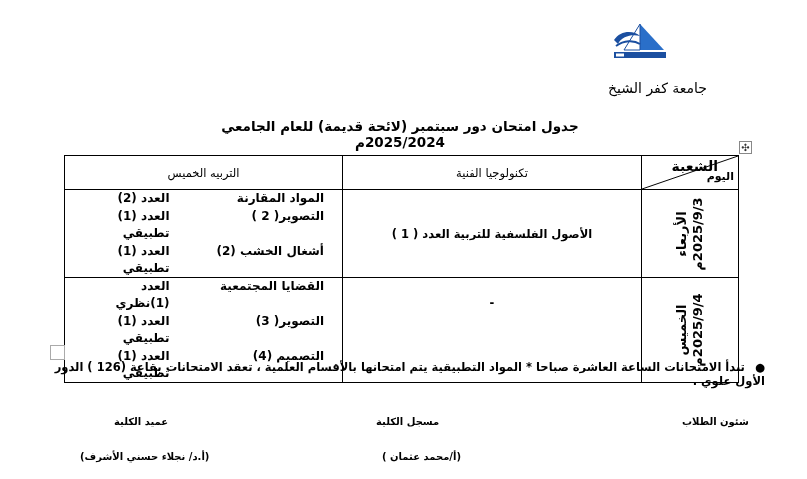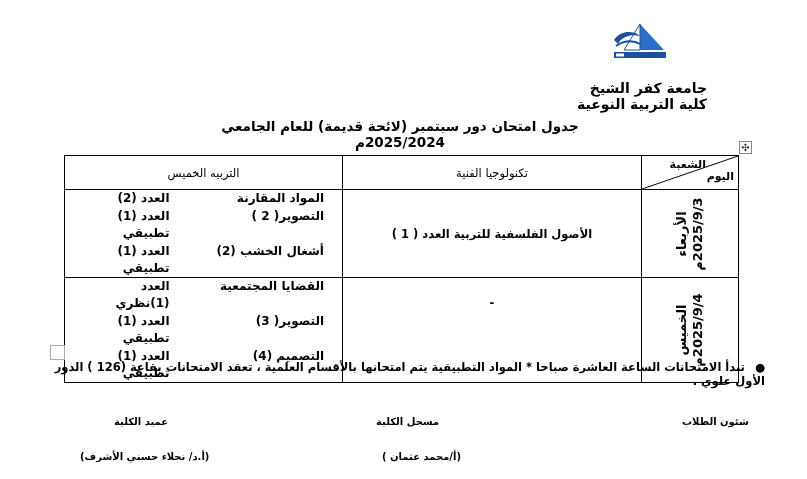--- a/index.html
+++ b/index.html
@@ -1,29 +1,29 @@
 <!DOCTYPE html>
 <html><head>
 <meta charset="utf-8">
 <style>
   html, body { margin: 0; padding: 0; background: #ffffff; }
   body { width: 807px; height: 479px; position: relative; overflow: hidden;
          font-family: "DejaVu Sans", sans-serif; color: #000; }
   .abs { position: absolute; }
   .logo { left: 610px; top: 22px; width: 60px; height: 40px; }
-  .org { right: 100px; top: 80px; direction: rtl; text-align: right; font-weight: bold; font-size: 14px; line-height: 16px; }
+  .org { right: 100px; top: 80px; direction: rtl; text-align: right; font-weight: normal; font-size: 14px; line-height: 16px; }
   .title { left: 190px; top: 118px; width: 420px; direction: rtl; text-align: center; font-weight: bold; font-size: 13.5px; }
   .move-handle { left: 739px; top: 141px; width: 11px; height: 11px; border: 1px solid #888; font-size: 10px; line-height: 11px; text-align: center; color: #333; }
   table.sched { position: absolute; left: 64px; top: 155px; width: 675px; height: 188px;
        border-collapse: collapse; direction: rtl; }
   table.sched td { border: 1.5px solid #000; padding: 0; vertical-align: middle; font-size: 11.5px; font-weight: bold; }
   .hdr-row { height: 34px; }
   .corner { width: 96px; position: relative; }
   .corner svg { position: absolute; left: 0; top: 0; width: 100%; height: 100%; }
-  .corner .top-lbl { position: absolute; right: 32px; top: 2px; font-size: 11px; }
+  .corner .top-lbl { position: absolute; right: 20px; top: 2px; font-size: 14px; }
   .corner .bot-lbl { position: absolute; right: 4px; top: 14px; font-size: 11px; }
   .col-head { text-align: center; font-weight: normal !important; }
   .day-cell { width: 96px; position: relative; }
   .day-rot { position: absolute; left: 50%; top: 50%; transform: translate(-50%,-50%) rotate(-90deg);
              white-space: nowrap; text-align: center; font-size: 13px; line-height: 16px; }
   .tech-cell { width: 298px; text-align: center; }
   .art-cell { position: relative; }
   .art-grid { display: grid; grid-template-columns: 1fr 1fr; direction: rtl; padding: 0 14px 0 26px; row-gap: 1px; font-size: 12px; line-height: 17px; }
   .art-grid .c1 { text-align: right; padding-right: 4px; }
   .art-grid .c2 { text-align: right; padding-right: 40px; }
@@ -41,21 +41,20 @@
     <polygon points="30,2 30,28 14,28" fill="#ffffff" stroke="#1b4fa0" stroke-width="1"></polygon>
     <path d="M4,18 C10,8 24,8 30,14 C22,12 12,14 8,22 Z" fill="#1b4fa0"></path>
     <path d="M6,24 C14,18 24,18 30,22" fill="none" stroke="#1b4fa0" stroke-width="2"></path>
     <rect x="4" y="30" width="52" height="6" fill="#1b4fa0"></rect>
     <rect x="6" y="31.5" width="8" height="3" fill="#fff"></rect>
   </svg>
 </div>
 
 <div class="abs org">
   <div>جامعة كفر الشيخ</div>
-  <div>كلية التربية النوعية</div>
 </div>
 
 <div class="abs title">جدول  امتحان دور سبتمبر (لائحة قديمة)  للعام الجامعي 2025/2024م</div>
 
 <div class="abs move-handle">✣</div>
 
 <table class="sched">
   <tbody>
       <tr class="hdr-row">
     <td class="corner">

